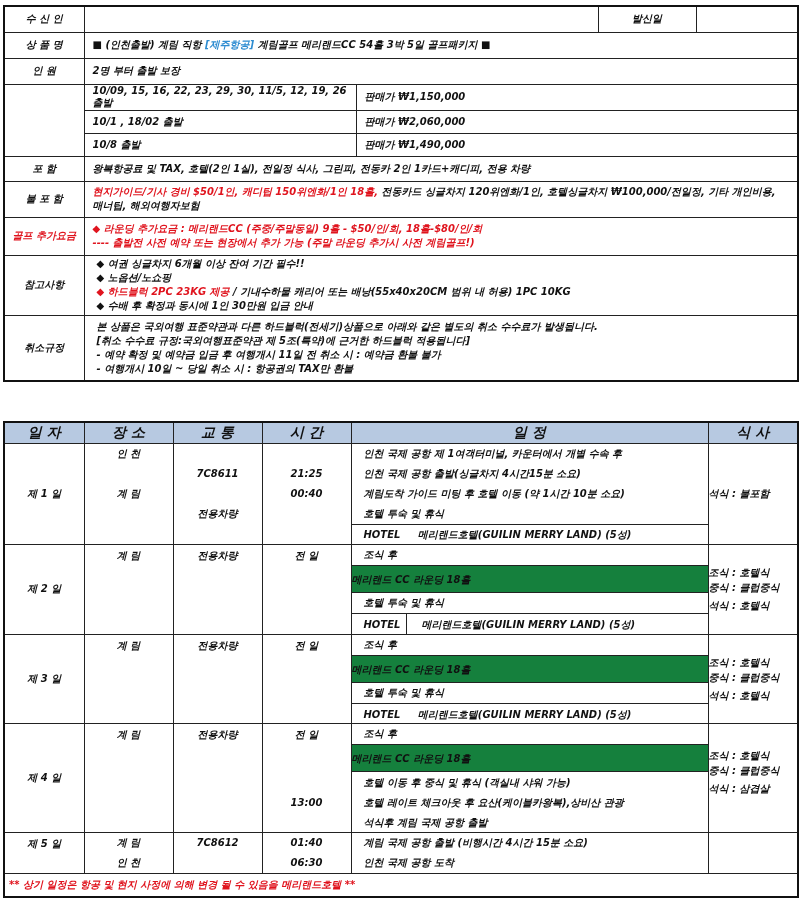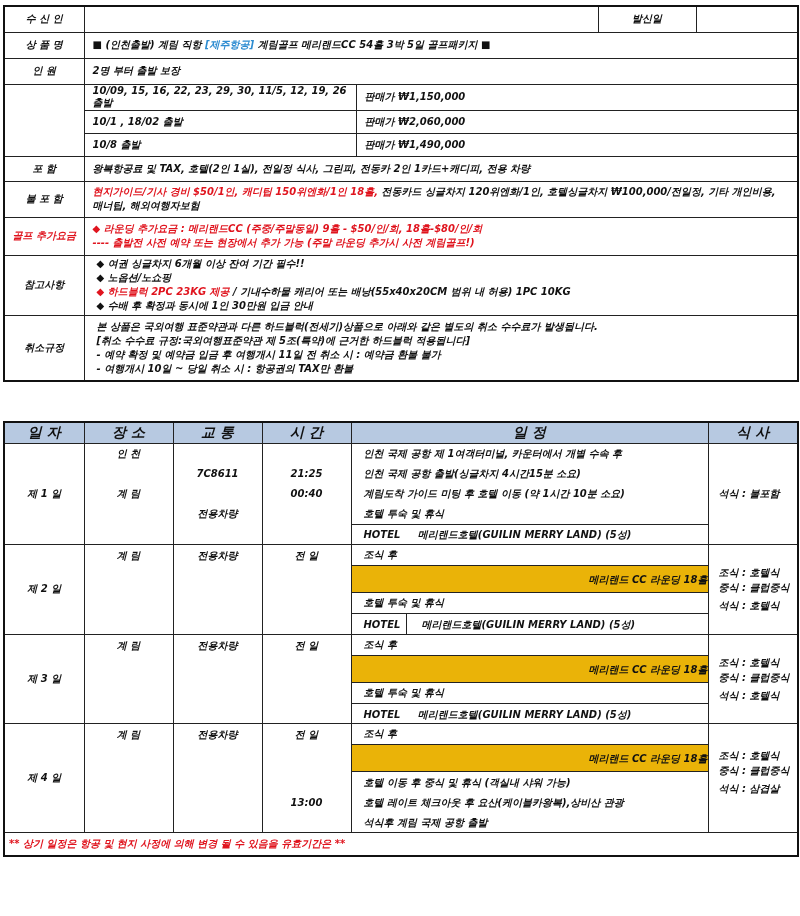--- a/index.html
+++ b/index.html
@@ -28,23 +28,23 @@
   #sched {
     position: absolute; left: 3px; top: 421px; width: 794px;
     border: 2px solid #111;
   }
   #sched th {
     background: #b7c9e1; height: 21px; font-size: 14px; text-align: center;
   }
   #sched td { font-size: 10px; }
   .center { text-align: center; }
   .ev { padding-left: 12px; height: 20px; }
-  .green { background: #eab308; text-align: right; height: 28px; }
+  .green { background: #15803d; text-align: left; height: 28px; }
   .sub-hotel-label { width: 55px; padding-left: 12px; }
-  .meal { padding-left: 10px; line-height: 15px; }
+  .meal { line-height: 15px; }
   .stack div { height: 20px; line-height: 20px; }
   .footer-note { color: #e0141e; padding-left: 4px; height: 24px; }
 </style>
 </head>
 <body>
 
 <table id="info">
   <colgroup>
     <col style="width:80px">
       <col style="width:272px">
@@ -223,18 +223,35 @@
       <div class="ev" style="line-height:21px">호텔 레이트 체크아웃 후 요산(케이블카왕복),상비산 관광</div>
       <div class="ev" style="line-height:21px">석식후 계림 국제 공항 출발</div>
     </td>
     <td class="meal" style="vertical-align:top;padding-top:24px">
       <div>조식 : 호텔식</div>
       <div>중식 : 클럽중식</div>
       <div style="margin-top:3px">석식 : 삼겹살</div>
     </td>
   </tr>
 
-
-  <tr>
-    <td colspan="7" class="footer-note">** 상기 일정은 항공 및 현지 사정에 의해 변경 될 수 있음을 유효기간은 **</td>
+  <tr>
+    <td class="center" style="vertical-align:top;padding-top:4px">제 5 일</td>
+    <td class="center stack">
+      <div>계    림</div>
+      <div>인    천</div>
+    </td>
+    <td class="center" style="vertical-align:top;padding-top:4px">7C8612</td>
+    <td class="center stack">
+      <div>01:40</div>
+      <div>06:30</div>
+    </td>
+    <td colspan="2" style="padding:0">
+      <div class="ev" style="line-height:20px">계림 국제 공항 출발 (비행시간 4시간 15분 소요)</div>
+      <div class="ev" style="line-height:20px">인천 국제 공항 도착</div>
+    </td>
+    <td></td>
+  </tr>
+
+  <tr>
+    <td colspan="7" class="footer-note">** 상기 일정은 항공 및 현지 사정에 의해 변경 될 수 있음을 메리랜드호텔 **</td>
   </tr>
 </tbody>
   </table>
 
 </body></html>

